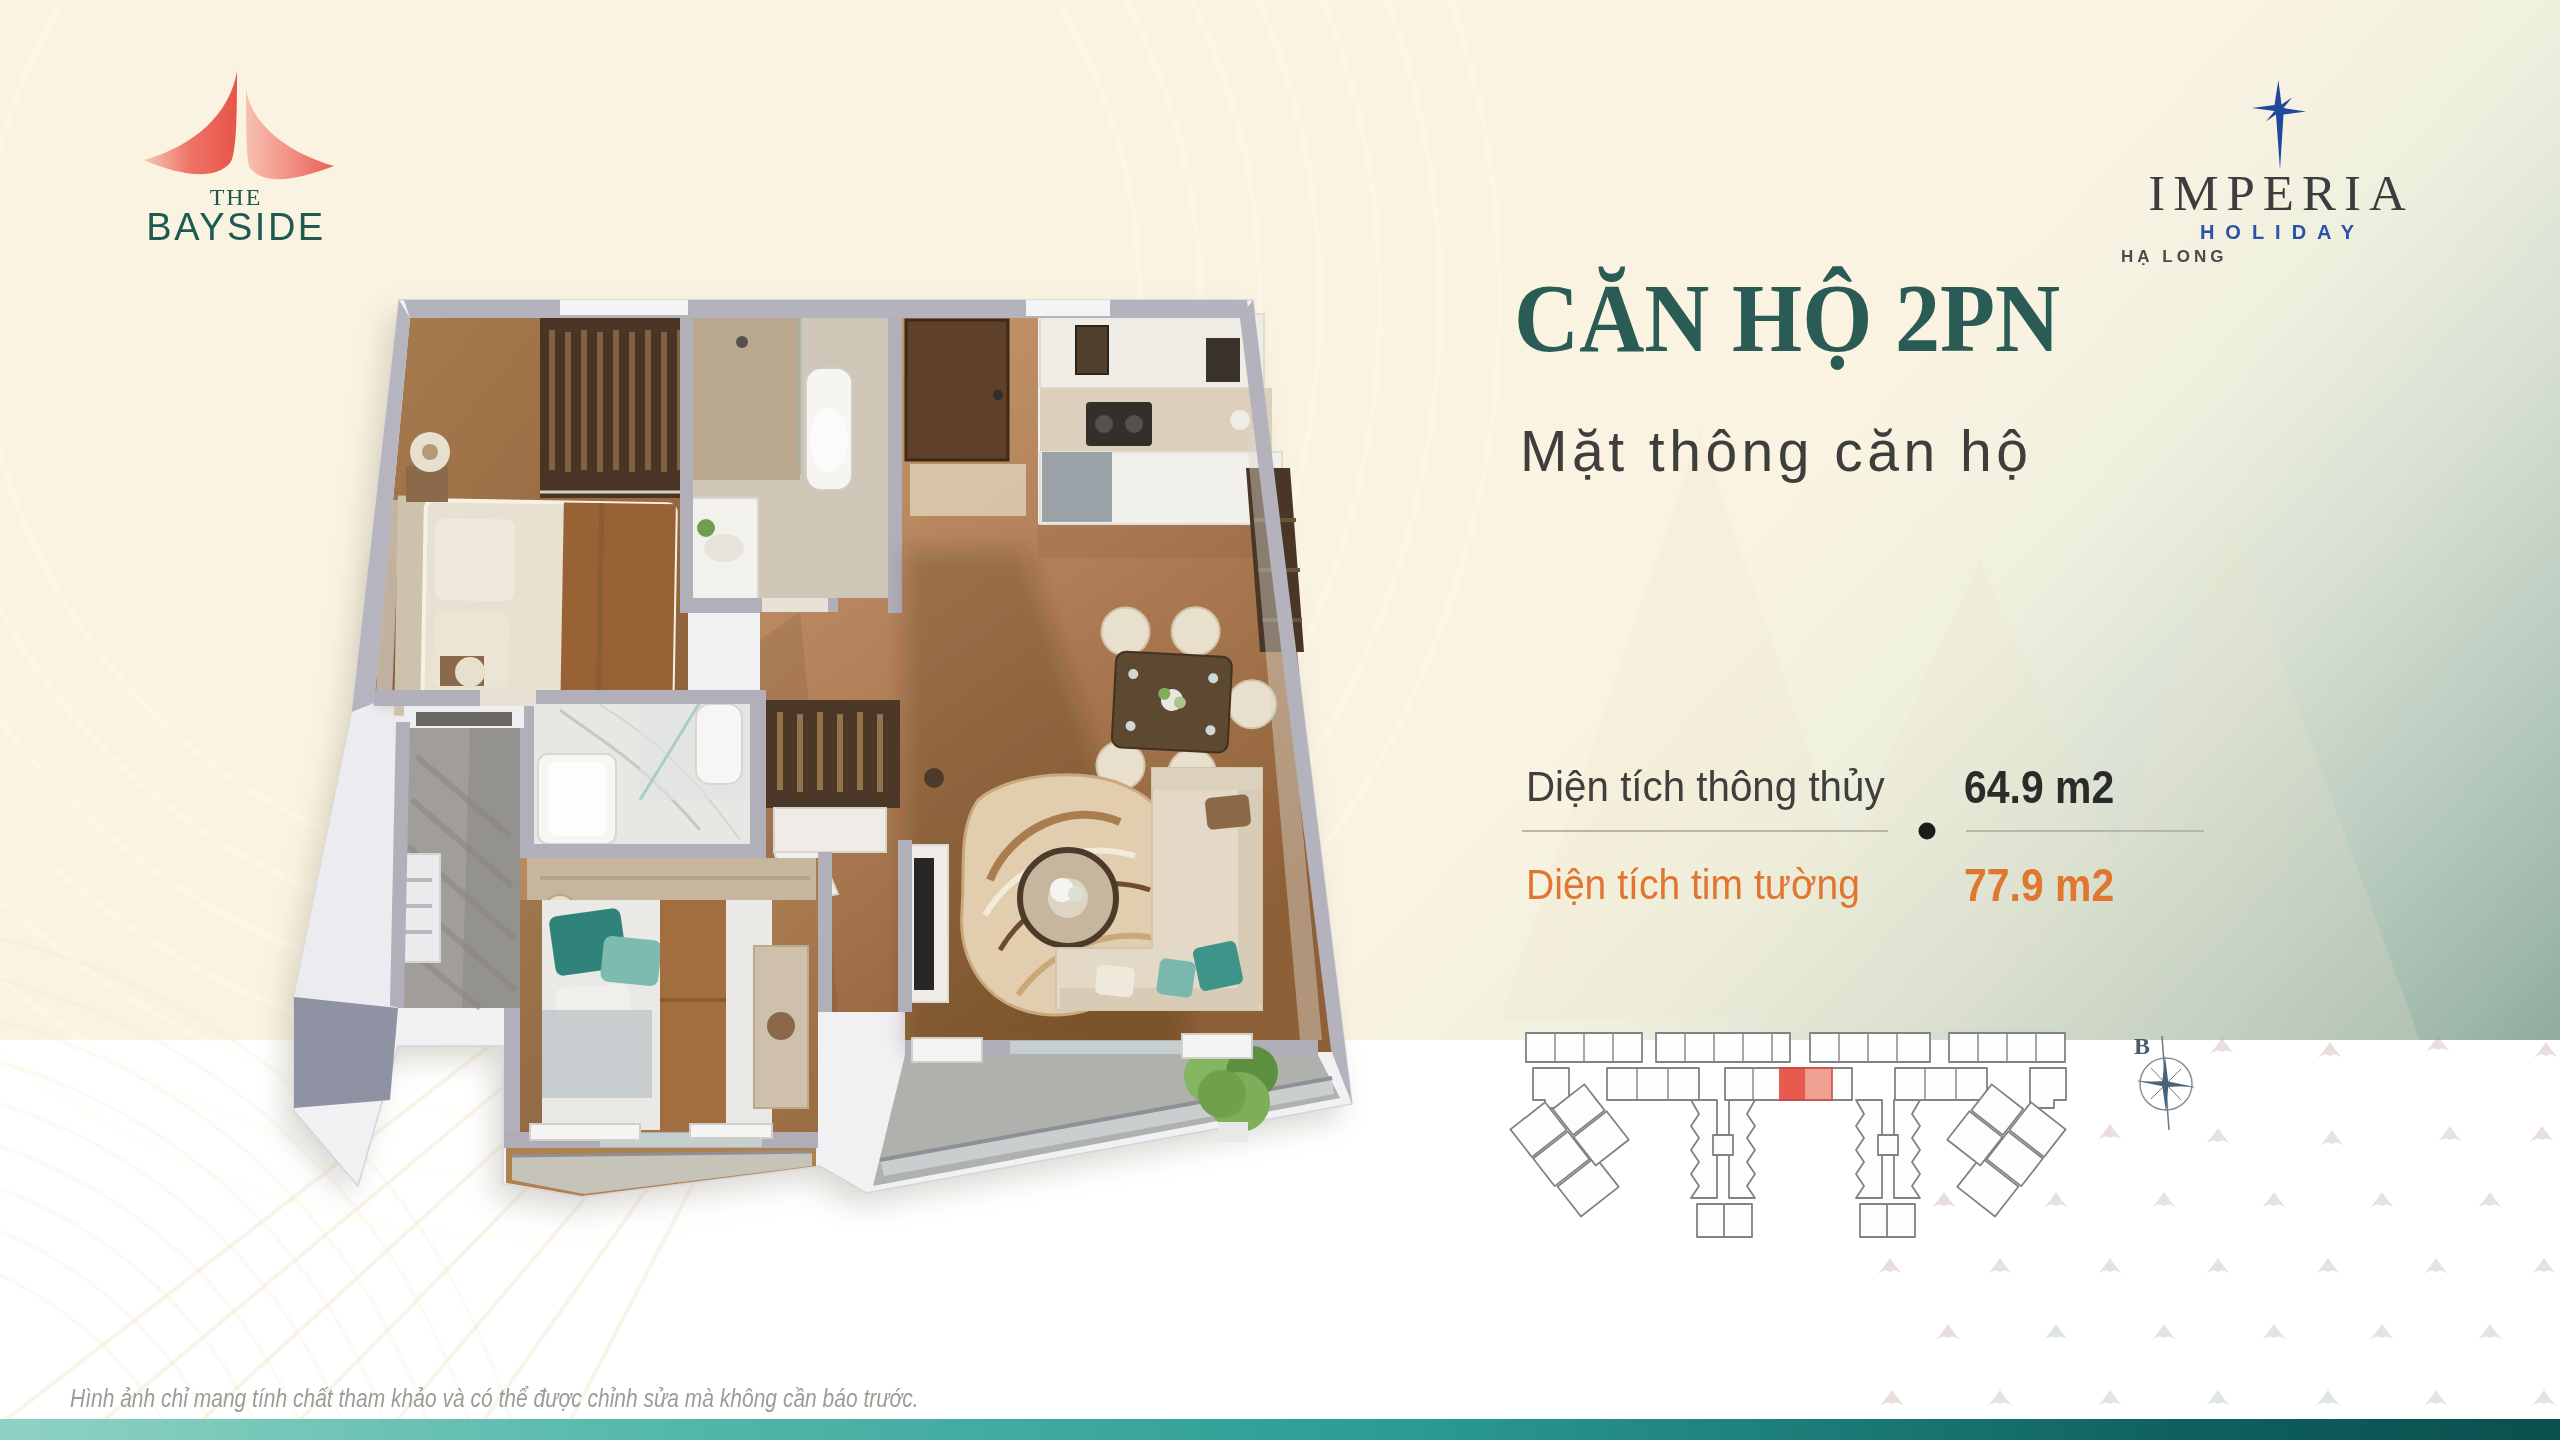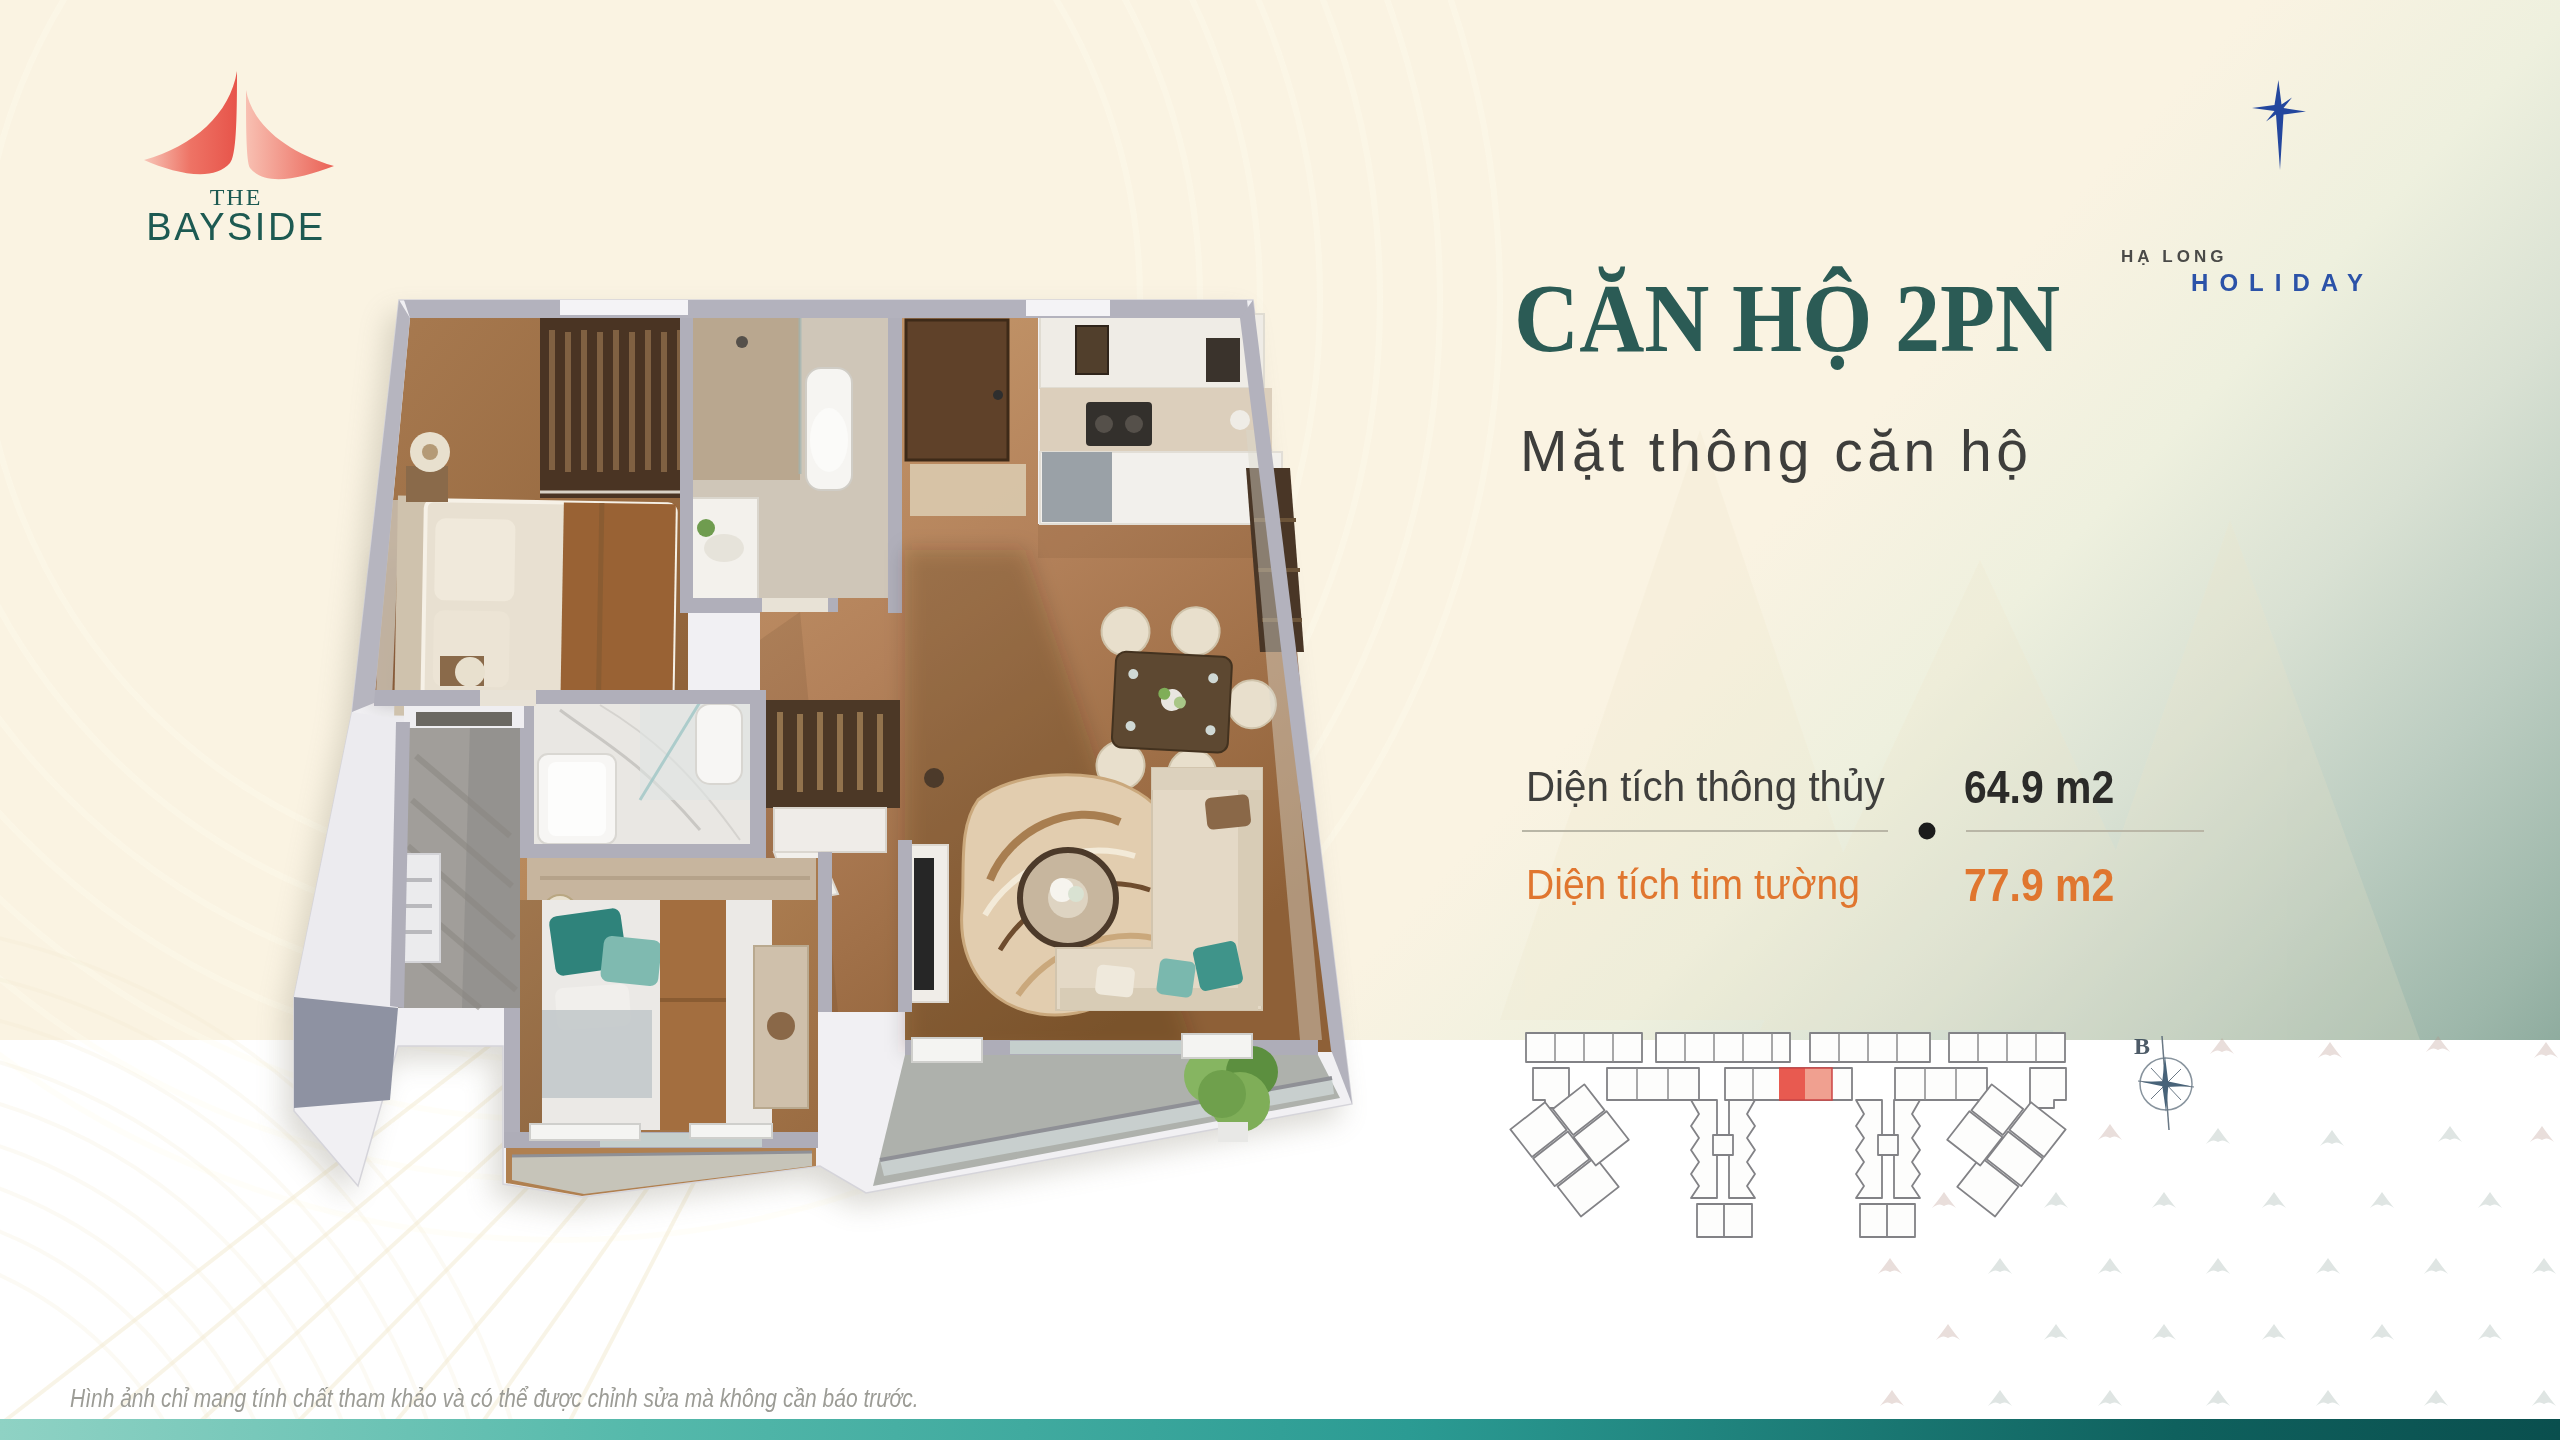--- a/index.html
+++ b/index.html
@@ -363,21 +363,22 @@
     <path d="M108 28 C114 62 148 90 196 104 C160 118 126 124 112 106 C108 100 108 60 108 28 Z" fill="url(#bw2)"></path>
   </svg>
 
   <div class="abs" style="left:138px;top:184px;width:196px;text-align:center;font-family:'Liberation Serif',serif;color:#1d5a52;font-size:24px;letter-spacing:2px;">THE</div>
   <div class="abs" style="left:108px;top:206px;width:256px;text-align:center;font-family:Liberation Sans, sans-serif;color:#1d5a52;font-size:38px;letter-spacing:2.5px;">BAYSIDE</div>
 
   <svg class="abs" style="left:2252px;top:80px" width="54" height="90" viewBox="0 0 54 90">
     <path d="M26.4 0 L29.5 24.5 L40 17.5 L31.5 28 L54 31.5 L31.5 34.5 L28 90 L24 34.5 L14 41.5 L22.5 31 L0 28 L22.5 25 Z" fill="#24479e"></path>
   </svg>
 
-  <div class="abs" style="left:2117px;top:221px;width:320px;text-align:center;color:#2b52a8;font-size:24px;font-weight:bold;letter-spacing:11px;text-indent:11px;margin-top:48px;">HOLIDAY</div>
+  <div class="abs" style="left:2117px;top:164px;width:320px;text-align:center;font-family:'Liberation Serif',serif;color:#3d3d3f;font-size:51px;letter-spacing:8px;text-indent:8px;">IMPERIA</div>
+  <div class="abs" style="left:2117px;top:221px;width:320px;text-align:center;color:#2b52a8;font-size:20px;font-weight:bold;letter-spacing:11px;text-indent:11px;">HOLIDAY</div>
   <div class="abs" style="left:2117px;top:247px;width:320px;text-align:left;color:#4a4a48;font-size:17px;font-weight:bold;letter-spacing:4px;text-indent:4px;">HẠ LONG</div>
 
   <div class="abs" style="left:1514px;top:263px;font-family:'Liberation Serif',serif;color:#2b5b55;font-size:97px;font-weight:bold;letter-spacing:0;transform:scaleX(0.93);transform-origin:0 0;white-space:nowrap;">CĂN HỘ 2PN</div>
 
   <div class="abs" style="left:1520px;top:418px;color:#3e3e3c;font-size:57px;letter-spacing:4.5px;white-space:nowrap;">Mặt thông căn hộ</div>
 
 
   <div class="abs" style="left:1526px;top:763px;color:#3f3f3d;font-size:42px;transform:scaleX(0.96);transform-origin:0 0;white-space:nowrap;">Diện tích thông thủy</div>
 
   <div class="abs" style="left:1964px;top:760px;color:#2b2b29;font-size:46px;font-weight:bold;transform:scaleX(0.89);transform-origin:0 0;white-space:nowrap;">64.9 m2</div>

